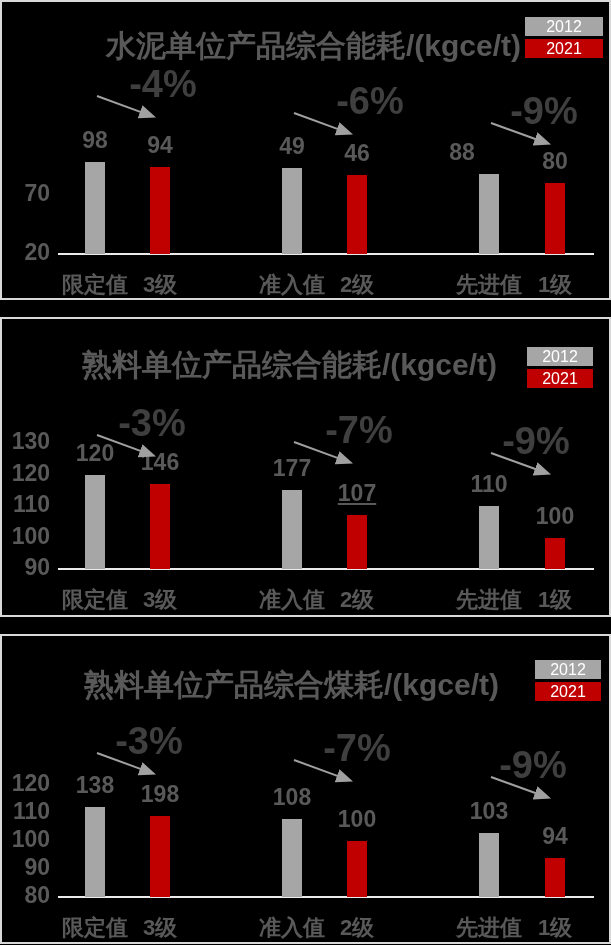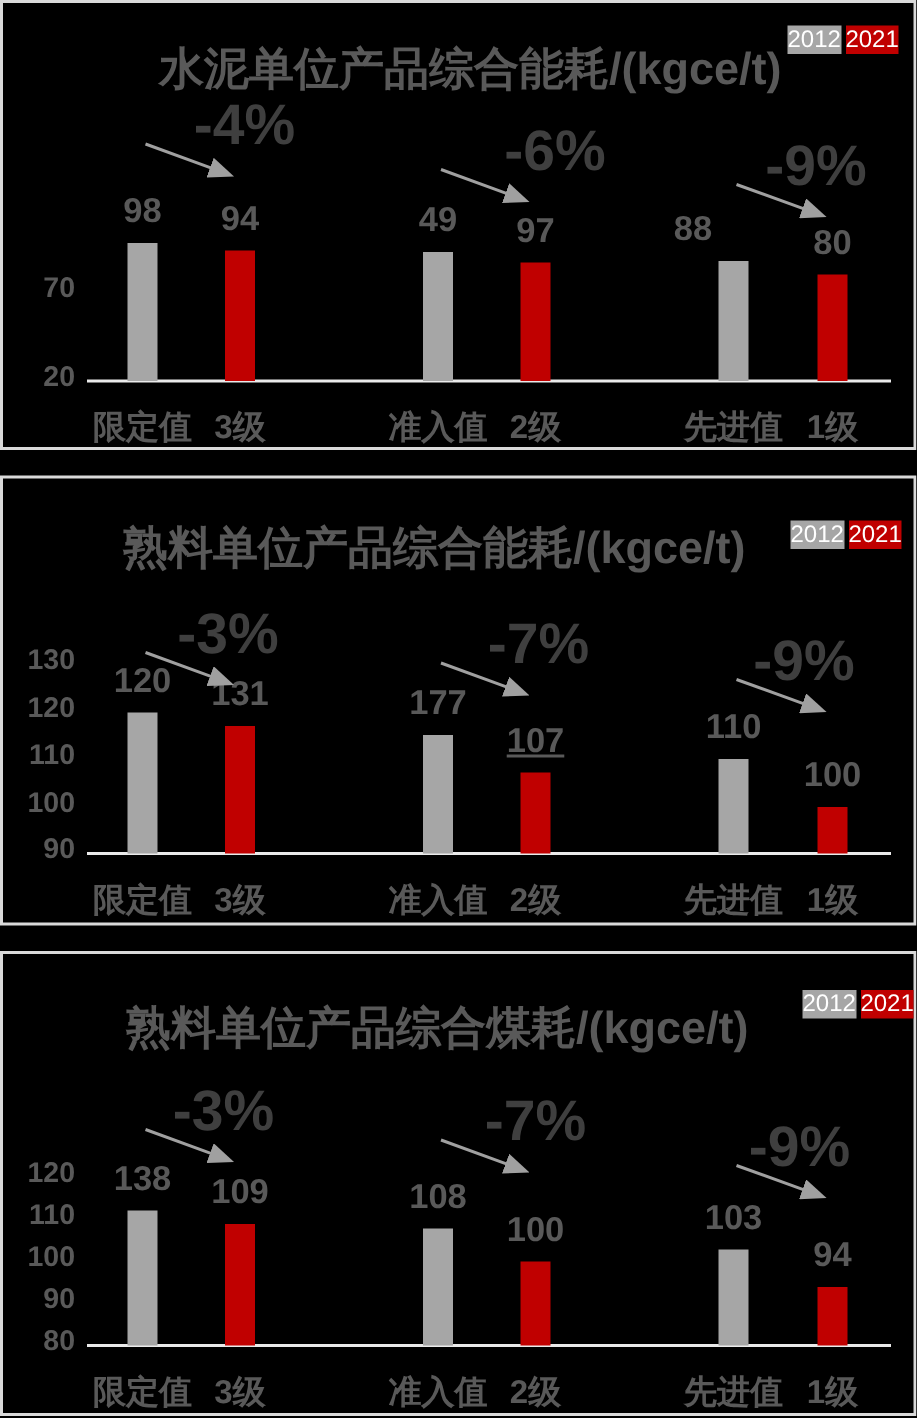--- a/index.html
+++ b/index.html
@@ -15,34 +15,34 @@
     border:2px solid #d9d9d9;
     margin:0 0 17px 0;
     box-sizing:content-box;
   }
   .chart-title{
     position:absolute;left:0;right:0;
     text-align:center;
     font-size:30px;font-weight:bold;color:#595959;
     white-space:nowrap;
   }
-  .legend{position:absolute;display:flex;gap:3px;}
+  .legend{position:absolute;display:flex;flex-direction:column;gap:3px;}
   .legend-item{
     height:19px;display:flex;align-items:center;justify-content:center;
     font-size:16px;color:#ffffff;line-height:19px;
   }
   .bar{position:absolute;width:20px;}
   .value-label{
     position:absolute;width:64px;text-align:center;
     font-size:23px;font-weight:bold;color:#595959;
     height:24px;line-height:24px;
   }
   .y-tick{
     position:absolute;left:0;width:48px;text-align:right;
-    font-size:19px;font-weight:bold;color:#595959;
+    font-size:23px;font-weight:bold;color:#595959;
     height:24px;line-height:24px;
   }
   .x-label{
     position:absolute;text-align:center;
     font-size:22px;font-weight:bold;color:#595959;
     height:26px;line-height:26px;white-space:nowrap;
   }
   .change-label{
     position:absolute;width:130px;text-align:center;
     font-size:38px;font-weight:bold;color:#3f3f3f;
@@ -82,21 +82,21 @@
             <marker id="ah00" markerUnits="userSpaceOnUse" markerWidth="17" markerHeight="14" refX="1" refY="7" orient="auto">
               <path d="M0,0 L17,7 L0,14 Z" fill="#a0a0a0"></path>
             </marker>
           </defs>
           <line x1="0" y1="0" x2="44.0" y2="16.1" stroke="#a0a0a0" stroke-width="2" marker-end="url(#ah00)"></line>
         </svg>
       </div>
       <div class="bar" style="left: 280px; top: 165.86px; height: 86.14px; background: rgb(166, 166, 166);"></div>
       <div class="bar" style="left: 345px; top: 172.94px; height: 79.06px; background: rgb(192, 0, 0);"></div>
       <div class="value-label" style="left: 258px; top: 131.86px;">49</div>
-      <div class="value-label" style="left: 323px; top: 138.94px;">97</div>
+      <div class="value-label" style="left: 323px; top: 138.94px;">46</div>
       <div class="x-label" style="left: 245px; width: 90px; top: 270px;">准入值</div>
       <div class="x-label" style="left: 320px; width: 70px; top: 270px;">2级</div>
       <div class="change-label" style="left: 303px; top: 81px;">-6%</div>
       <div class="arrow-wrap" style="left: 292px; top: 111px;">
         <svg width="80" height="38" xmlns="http://www.w3.org/2000/svg">
           <defs>
             <marker id="ah01" markerUnits="userSpaceOnUse" markerWidth="17" markerHeight="14" refX="1" refY="7" orient="auto">
               <path d="M0,0 L17,7 L0,14 Z" fill="#a0a0a0"></path>
             </marker>
           </defs>
@@ -133,21 +133,21 @@
       </div>
       <div class="y-tick" style="top: 110px; text-align: right;">130</div>
       <div class="y-tick" style="top: 141.5px;">120</div>
       <div class="y-tick" style="top: 173px;">110</div>
       <div class="y-tick" style="top: 204.5px;">100</div>
       <div class="y-tick" style="top: 236px;">90</div>
       <div class="axis-line" style="left: 56px; width: 536px; top: 249px;"></div>
       <div class="bar" style="left: 83px; top: 155.5px; height: 94.5px; background: rgb(166, 166, 166);"></div>
       <div class="bar" style="left: 148px; top: 164.95px; height: 85.05px; background: rgb(192, 0, 0);"></div>
       <div class="value-label" style="left: 61px; top: 121.5px;">120</div>
-      <div class="value-label" style="left: 126px; top: 130.95px;">131</div>
+      <div class="value-label" style="left: 126px; top: 130.95px;">146</div>
       <div class="x-label" style="left: 48px; width: 90px; top: 268px;">限定值</div>
       <div class="x-label" style="left: 123px; width: 70px; top: 268px;">3级</div>
       <div class="change-label" style="left: 85px; top: 86px;">-3%</div>
       <div class="arrow-wrap" style="left: 95px; top: 116px;">
         <svg width="80" height="38" xmlns="http://www.w3.org/2000/svg">
           <defs>
             <marker id="ah10" markerUnits="userSpaceOnUse" markerWidth="17" markerHeight="14" refX="1" refY="7" orient="auto">
               <path d="M0,0 L17,7 L0,14 Z" fill="#a0a0a0"></path>
             </marker>
           </defs>
@@ -201,21 +201,21 @@
       </div>
       <div class="y-tick" style="top: 135px;">120</div>
       <div class="y-tick" style="top: 163px;">110</div>
       <div class="y-tick" style="top: 191px;">100</div>
       <div class="y-tick" style="top: 219px;">90</div>
       <div class="y-tick" style="top: 247px;">80</div>
       <div class="axis-line" style="left: 56px; width: 536px; top: 260px;"></div>
       <div class="bar" style="left: 83px; top: 171.4px; height: 89.6px; background: rgb(166, 166, 166);"></div>
       <div class="bar" style="left: 148px; top: 179.8px; height: 81.2px; background: rgb(192, 0, 0);"></div>
       <div class="value-label" style="left: 61px; top: 137.4px;">138</div>
-      <div class="value-label" style="left: 126px; top: 145.8px;">109</div>
+      <div class="value-label" style="left: 126px; top: 145.8px;">198</div>
       <div class="x-label" style="left: 48px; width: 90px; top: 279px;">限定值</div>
       <div class="x-label" style="left: 123px; width: 70px; top: 279px;">3级</div>
       <div class="change-label" style="left: 82px; top: 87px;">-3%</div>
       <div class="arrow-wrap" style="left: 95px; top: 117px;">
         <svg width="80" height="38" xmlns="http://www.w3.org/2000/svg">
           <defs>
             <marker id="ah20" markerUnits="userSpaceOnUse" markerWidth="17" markerHeight="14" refX="1" refY="7" orient="auto">
               <path d="M0,0 L17,7 L0,14 Z" fill="#a0a0a0"></path>
             </marker>
           </defs>

